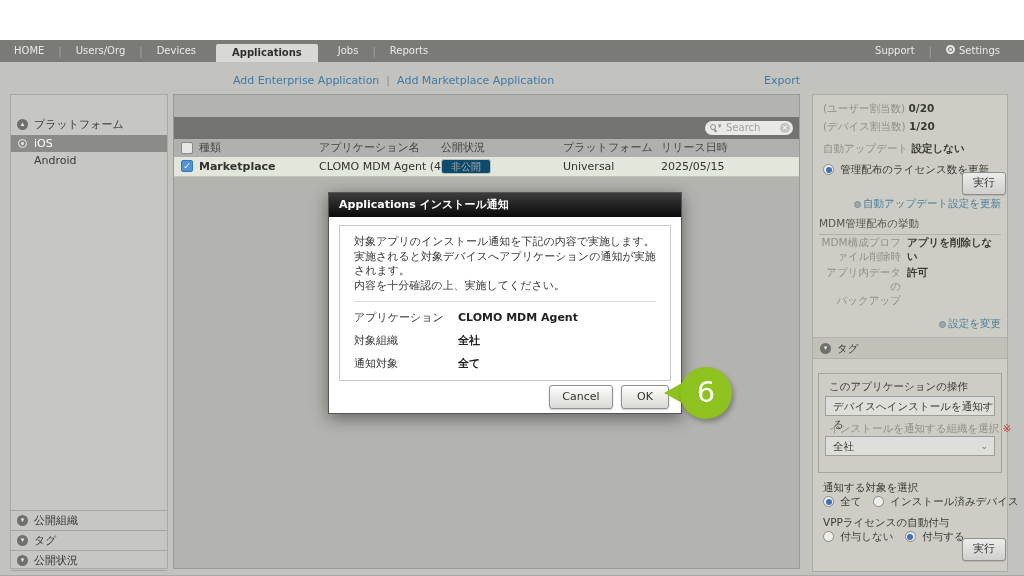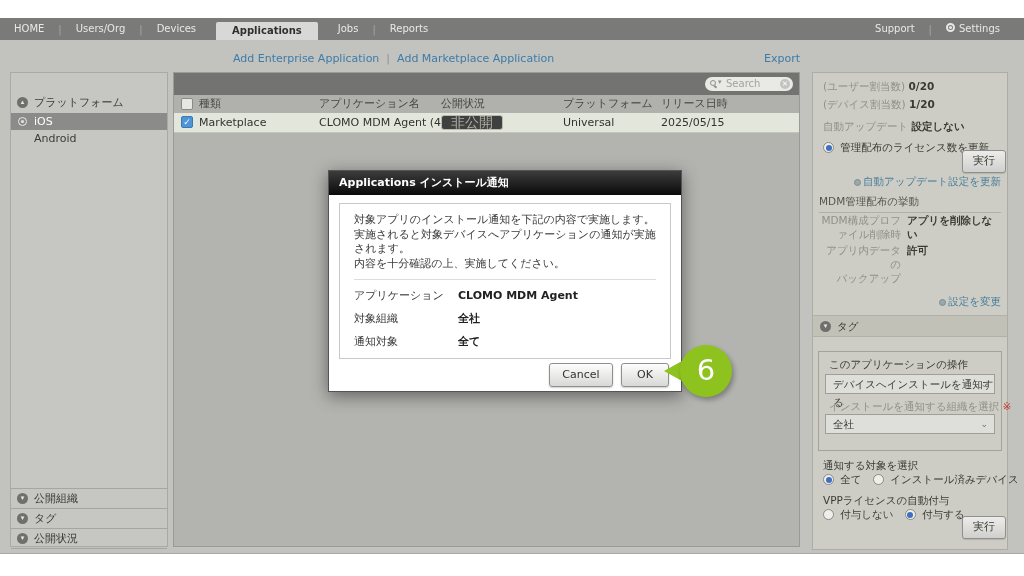--- a/index.html
+++ b/index.html
@@ -1,18 +1,18 @@
 <!DOCTYPE html>
 <html><head>
 <meta charset="utf-8">
 <style>
   html,body{margin:0;padding:0;background:#fff;}
   #screen{position:relative;width:1024px;height:576px;background:#fff;overflow:hidden;
           font-family:"DejaVu Sans",sans-serif;font-size:11px;color:#333;}
-  .abs{position:absolute;}
+  .abs{position:absolute;margin-top:22px;}
 
   
   #navbar{left:0;top:18px;width:1024px;height:22px;background:#7a7a78;display:flex;align-items:center;}
   .nav-item{color:#e9e9e6;font-size:10px;padding:0 14px;line-height:22px;cursor:default;}
   .nav-sep{color:#a5a5a2;font-size:10px;}
   .nav-tab-active{background:#d8d8d6;color:#2f2f2d;font-size:10px;font-weight:bold;
                   padding:0 16px;height:18px;line-height:18px;margin:4px 6px 0 6px;border-radius:2px 2px 0 0;align-self:flex-end;}
   #nav-right{position:absolute;right:10px;top:0;height:22px;display:flex;align-items:center;}
   .gear{display:inline-block;width:9px;height:9px;border:2px solid #e9e9e6;border-radius:50%;box-sizing:border-box;margin-right:4px;position:relative;}
   .gear::after{content:"";position:absolute;left:1px;top:1px;width:3px;height:3px;background:#e9e9e6;border-radius:50%;}
@@ -51,22 +51,22 @@
   #search-box .caret{position:absolute;left:13px;top:1px;color:#8f8f8c;font-size:7px;}
   #search-box .ph{position:absolute;left:21px;top:1px;color:#a2a29f;font-size:10px;}
   #search-box .clear{position:absolute;right:3px;top:2px;width:10px;height:10px;border-radius:50%;background:#c3c3c0;color:#fff;
                      font-size:7px;line-height:10px;text-align:center;}
   #table-head{left:0;top:22px;width:625px;height:18px;background:#b0b0ad;border-bottom:1px solid #9e9e9b;color:#454543;}
   .hcell,.ccell{position:absolute;top:0;line-height:18px;white-space:nowrap;}
   #table-row{left:0;top:40px;width:625px;height:19px;background:#e3e6da;border-bottom:1px solid #c2c5ba;}
   #table-row .ccell{line-height:19px;color:#33332f;}
   .cb{position:absolute;width:12px;height:12px;border:1px solid #8a8a86;background:#e6e6e3;border-radius:2px;box-sizing:border-box;}
   .cb.checked{background:#4f94d6;border-color:#3a78b8;color:#fff;font-size:9px;line-height:10px;text-align:center;}
-  .badge-dis{display:inline-block;border:1px solid #b9bcb1;border-radius:3px;background:#404040;color:#aaada1;
-             font-size:14px;padding:1px 9px;line-height:11px;}
+  .badge-dis{display:inline-block;border:1px solid #b9bcb1;border-radius:3px;background:#0c4a6e;color:#aaada1;
+             font-size:10px;padding:1px 9px;line-height:11px;}
 
   
   #rpanel{left:812px;top:72px;width:196px;height:478px;background:#cdcdc5;border:1px solid #adada5;box-sizing:border-box;font-size:10.5px;}
   .glabel{color:#90908a;}
   .dval{color:#3a3a35;font-weight:bold;}
   .rline{position:absolute;left:10px;white-space:nowrap;}
   .btn-exec{position:absolute;width:42px;height:21px;border:1px solid #8f8f8c;border-radius:3px;
             background:linear-gradient(180deg,#ececea,#cfcfcd);color:#3a3a36;font-size:11px;text-align:center;line-height:20px;
             box-shadow:0 1px 1px rgba(0,0,0,0.12);}
   .plink{position:absolute;color:#4a7e9b;white-space:nowrap;}
@@ -178,21 +178,21 @@
     <div id="table-head" class="abs">
       <span class="cb" style="left:7px;top:3px;"></span>
       <span class="hcell" style="left:25px;">種類</span>
       <span class="hcell" style="left:145px;">アプリケーション名</span>
       <span class="hcell" style="left:267px;">公開状況</span>
       <span class="hcell" style="left:389px;">プラットフォーム</span>
       <span class="hcell" style="left:487px;">リリース日時</span>
     </div>
     <div id="table-row" class="abs">
       <span class="cb checked" style="left:7px;top:3px;">✓</span>
-      <span class="ccell" style="left:25px;">Marketplace</span>
+      <span class="ccell" style="left:25px;font-weight:bold;">Marketplace</span>
       <span class="ccell" style="left:145px;">CLOMO MDM Agent (4.4.0)</span>
       <span class="ccell" style="left:267px;top:2px;line-height:13px;"><span class="badge-dis">非公開</span></span>
       <span class="ccell" style="left:389px;">Universal</span>
       <span class="ccell" style="left:487px;">2025/05/15</span>
     </div>
   </div>
 
   <div id="rpanel" class="abs">
     <div class="rline" style="top:7px;">
       <span class="glabel">(ユーザー割当数)</span>

